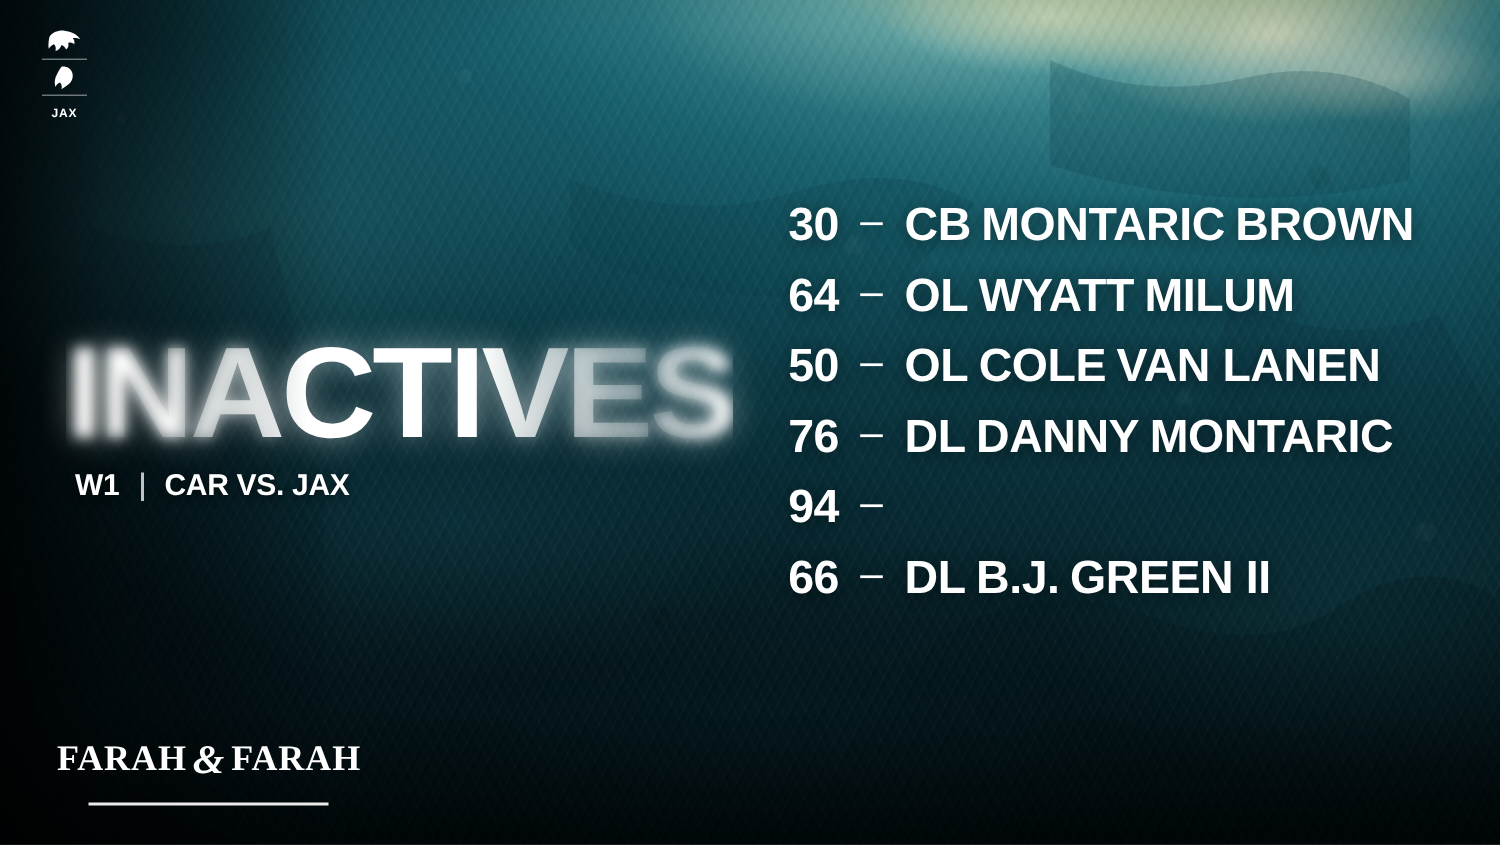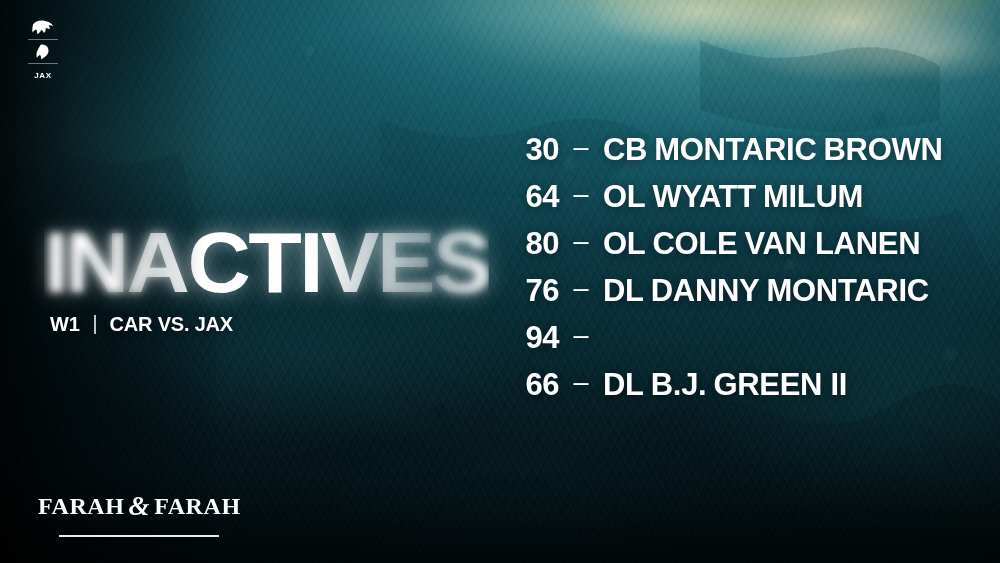--- a/index.html
+++ b/index.html
@@ -371,21 +371,21 @@
 
     <div class="roster-row">
       <span class="jersey">64</span>
       <span class="dash">–</span>
       <span class="player">
         <span class="pos">OL</span><span class="first">WYATT</span><span class="last">MILUM</span>
       </span>
     </div>
 
     <div class="roster-row">
-      <span class="jersey">80</span>
+      <span class="jersey">50</span>
       <span class="dash">–</span>
       <span class="player">
         <span class="pos">OL</span><span class="first">COLE</span><span class="last">VAN LANEN</span>
       </span>
     </div>
 
     <div class="roster-row">
       <span class="jersey">76</span>
       <span class="dash">–</span>
       <span class="player">

